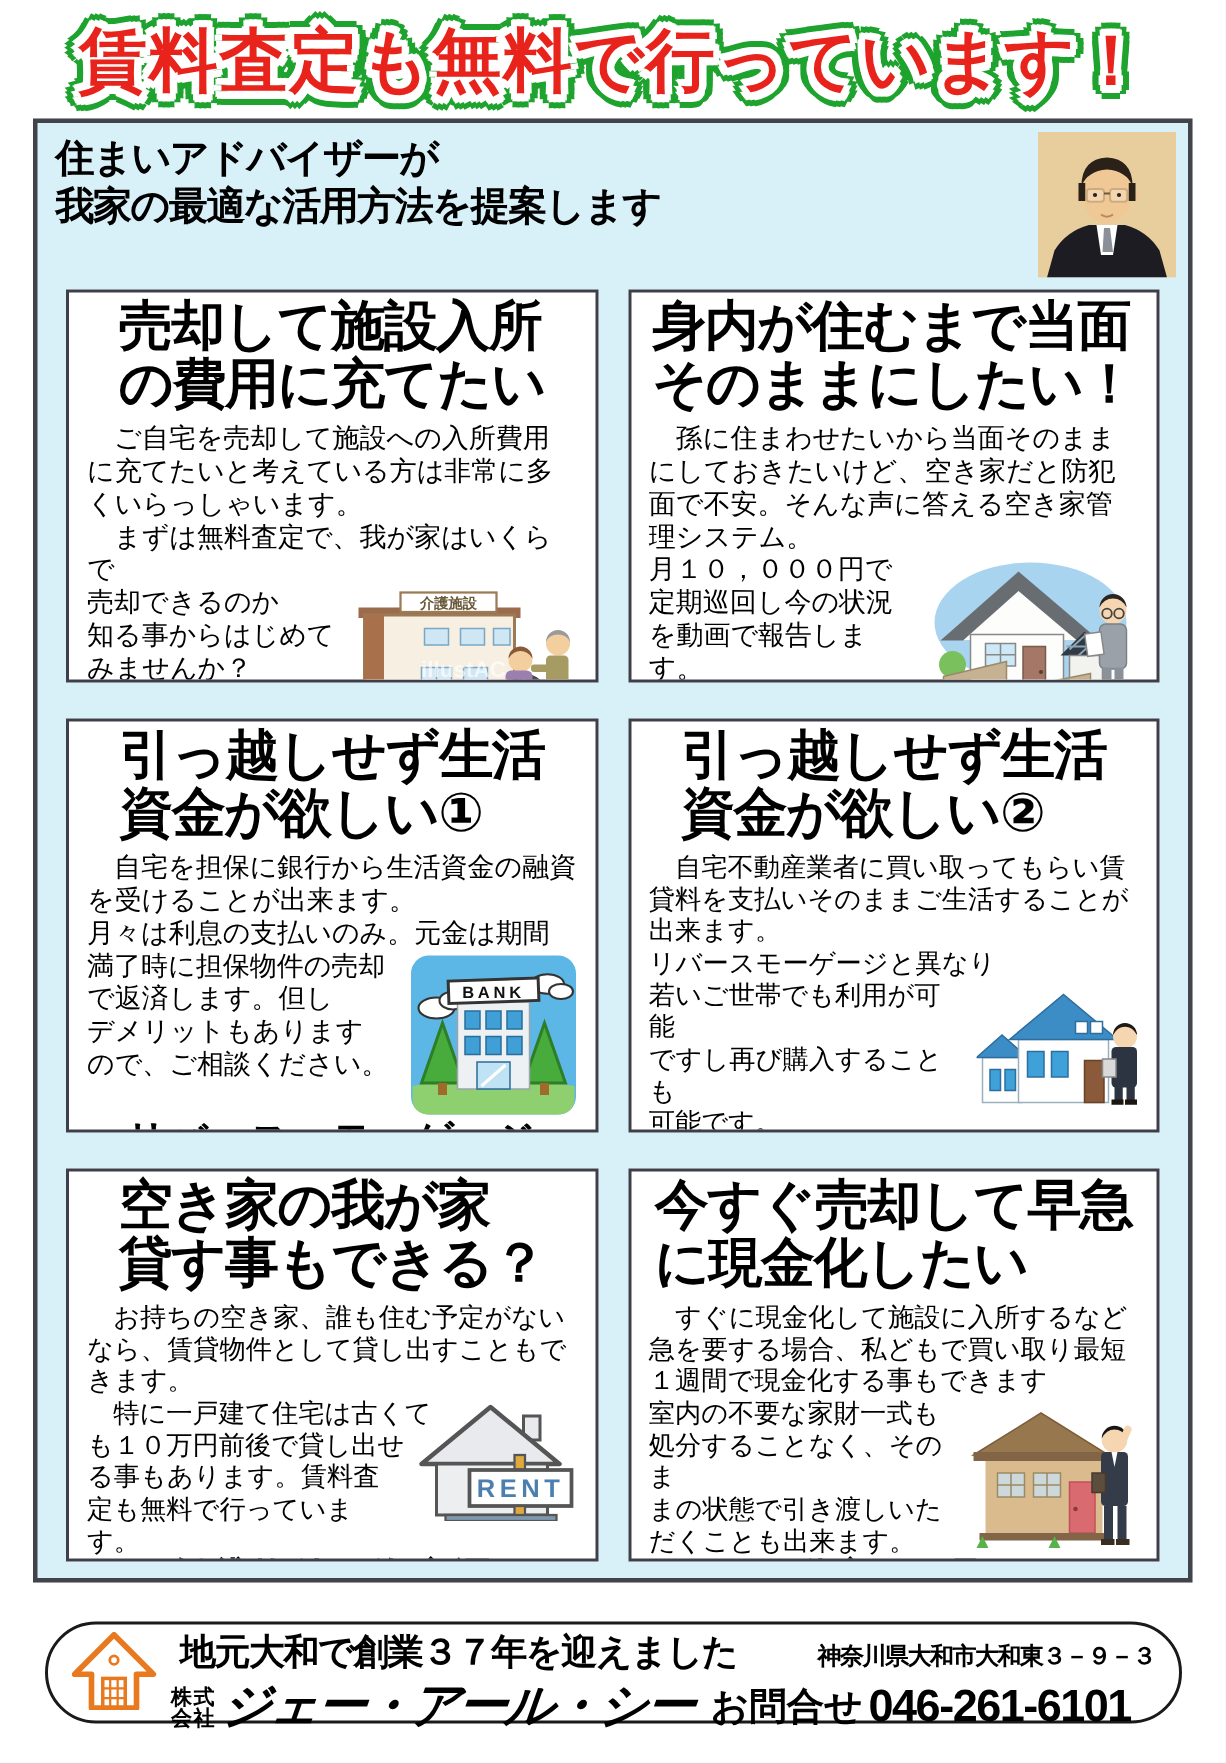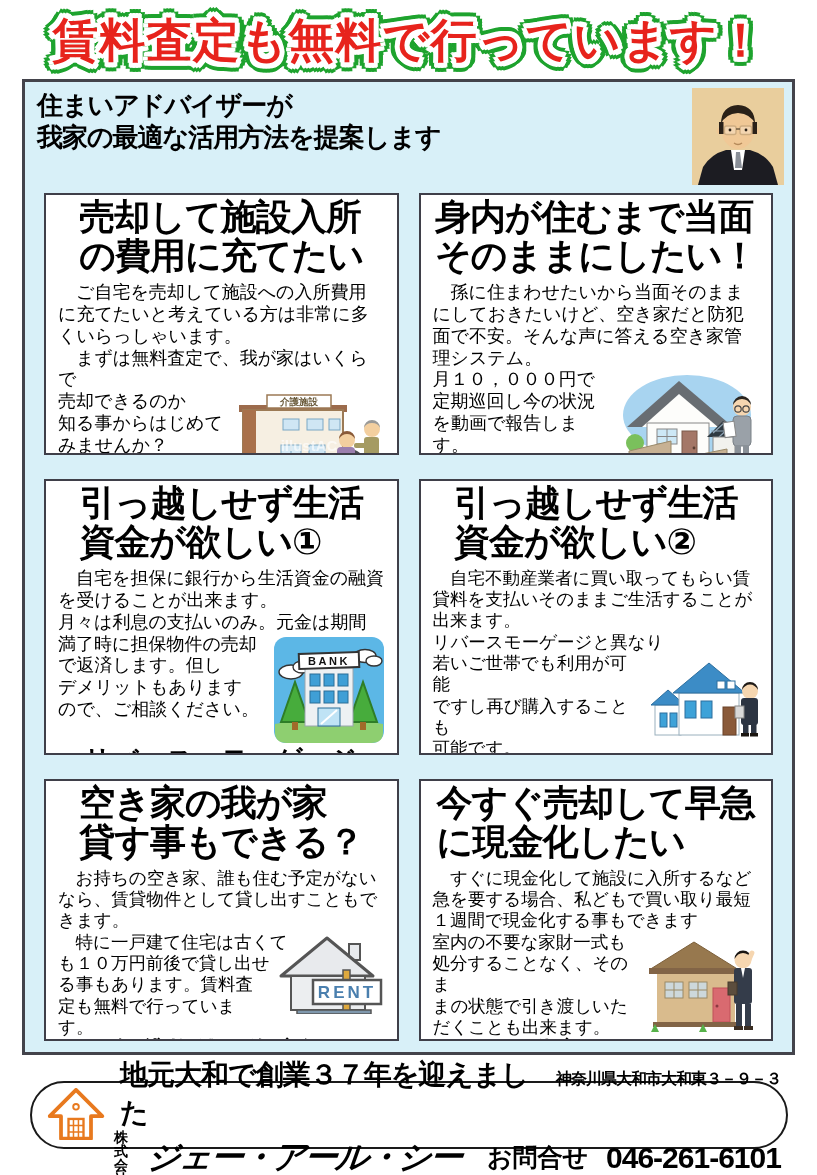--- a/index.html
+++ b/index.html
@@ -47,23 +47,23 @@
   .illust svg{width:100%;height:100%;display:block;}
   svg text{font-family:"Liberation Sans","DejaVu Sans",sans-serif;}
 
   
   .footer-pill{width:758px;height:68px;margin:26px 0 0 30px;border:2px solid #1a1a1a;
     border-radius:40px;box-sizing:border-box;background:#fff;
     display:flex;align-items:center;padding:2px 16px 2px 14px;gap:8px;}
   .footer-logo{width:60px;height:54px;flex:none;}
   .footer-main{flex:1;display:flex;flex-direction:column;justify-content:center;}
   .footer-top{display:flex;justify-content:space-between;align-items:baseline;}
-  .footer-tagline{font-size:28px;font-weight:700;letter-spacing:-1px;margin-left:6px;}
+  .footer-tagline{font-size:24px;font-weight:700;letter-spacing:-1px;margin-left:6px;}
   .footer-address{font-size:16px;font-weight:900;letter-spacing:-1px;margin-top:25px;}
-  .footer-bottom{display:flex;align-items:center;gap:18px;margin-top:-2px;}
+  .footer-bottom{display:flex;align-items:center;gap:4px;margin-top:-2px;}
   .company-prefix{display:flex;flex-direction:column;font-size:14px;font-weight:900;line-height:1;letter-spacing:1px;}
   .company-name{font-size:33px;font-weight:900;font-style:italic;letter-spacing:-2px;transform:skewX(-6deg);white-space:nowrap;}
   .contact-label{font-size:25px;font-weight:900;margin-left:8px;white-space:nowrap;}
   .footer-phone{font-size:30px;font-weight:900;letter-spacing:-1px;white-space:nowrap;}
 </style>
 </head>
 <body>
 
 <div class="page">
 

